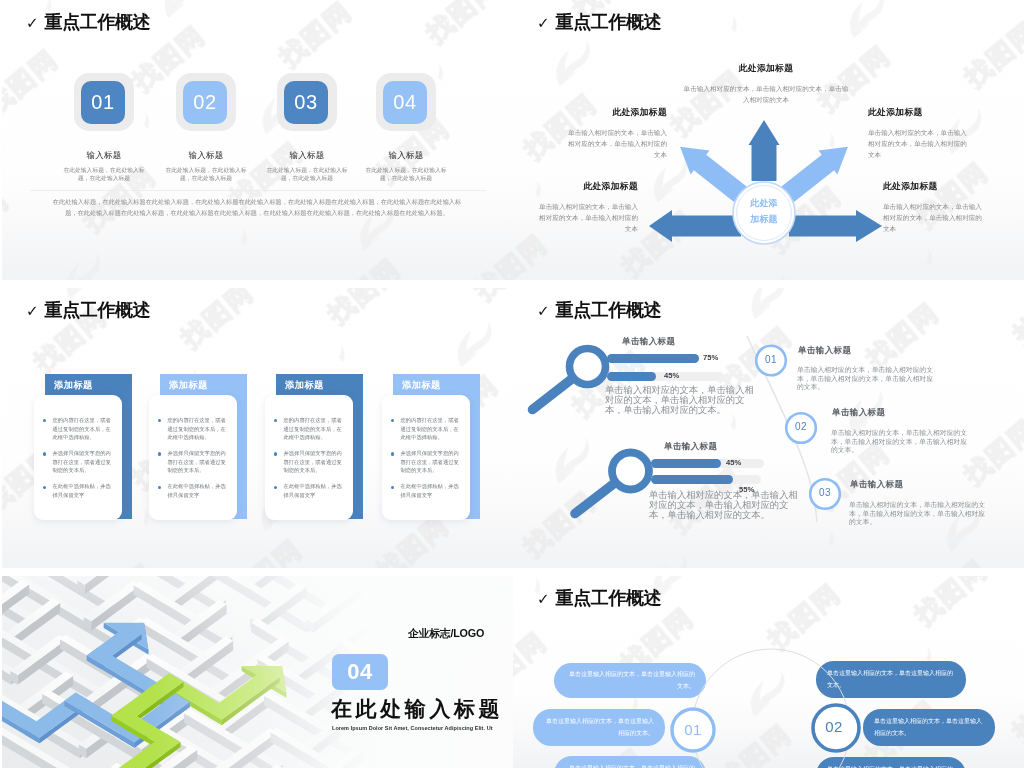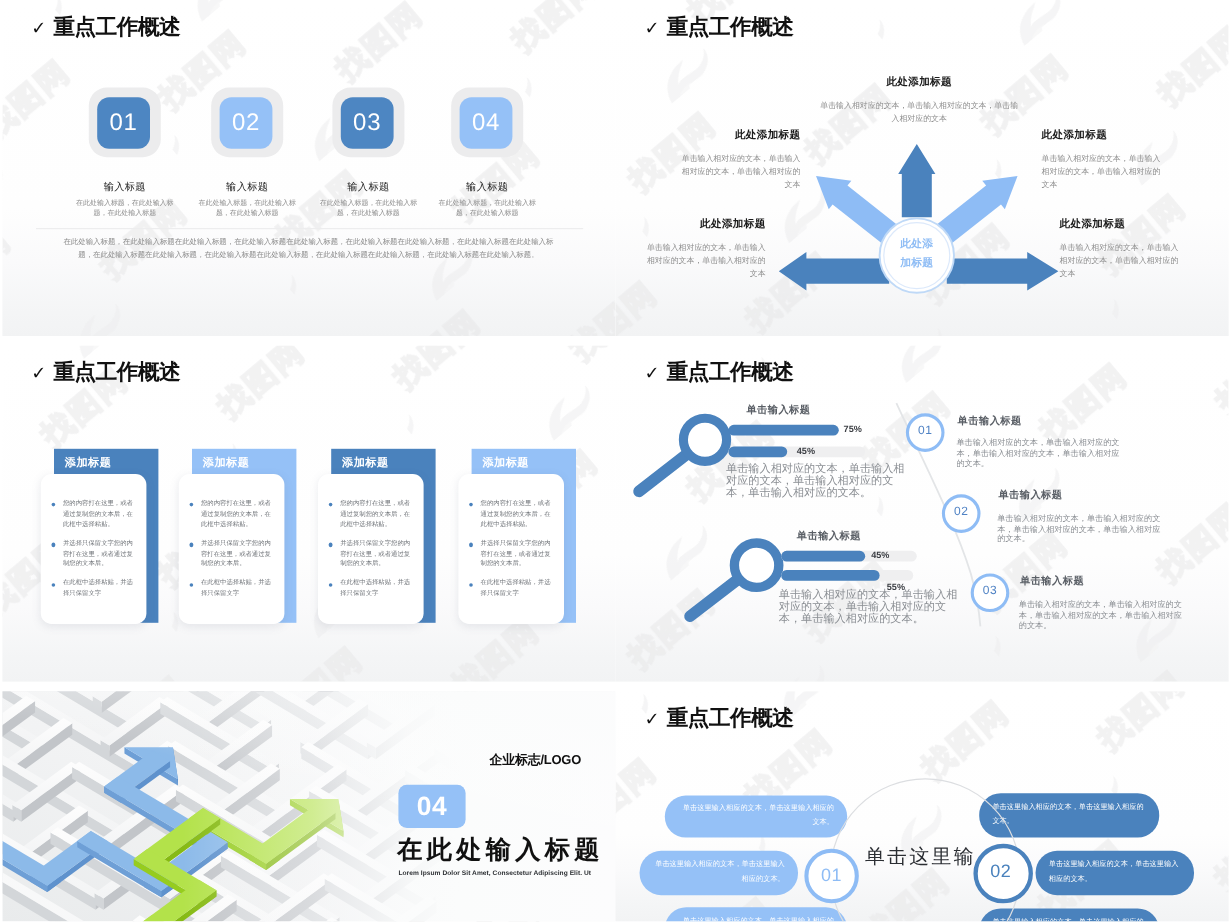--- a/index.html
+++ b/index.html
@@ -721,16 +721,15 @@
 
     <svg class="s6svg" width="511" height="192" viewBox="0 0 511 192">
       <circle cx="258" cy="152" r="79" fill="none" stroke="#dcdee1" stroke-width="1"></circle>
       <circle cx="180" cy="154" r="21" fill="#ffffff" stroke="#8ebcf5" stroke-width="3.4"></circle>
       <circle cx="323" cy="152" r="23" fill="#ffffff" stroke="#4a82bd" stroke-width="3.6"></circle>
     </svg>
     <div class="s6num" style="left:159px; top:146px; color:#8ebcf5;">01</div>
     <div class="s6num" style="left:300px; top:143px; color:#4a82bd;">02</div>
 
     <div class="s6center">
-      <div>单击这里输</div>
     </div>
   </div>
 </div>
 
 </body></html>

